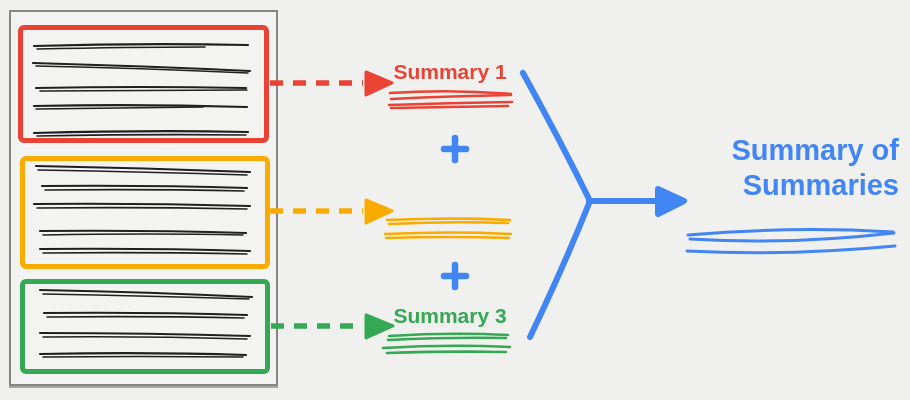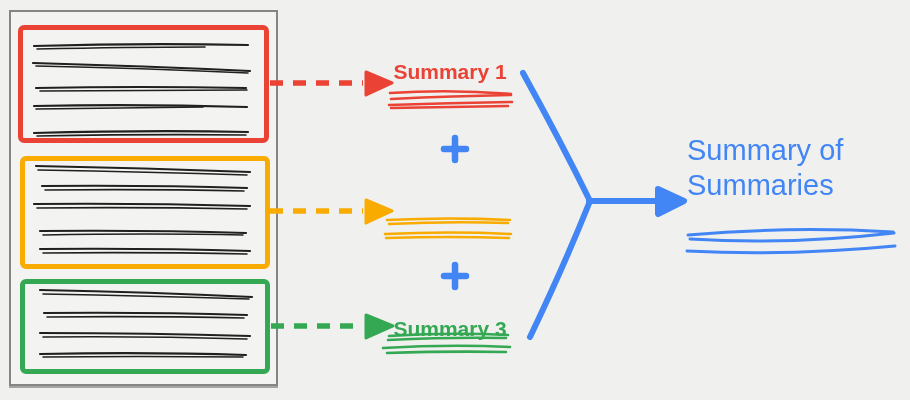--- a/index.html
+++ b/index.html
@@ -40,25 +40,25 @@
 
   .uscribble path { fill:none; stroke-linecap:round; stroke-width:2.6; }
   .uscribble.blue path { stroke-width:3; }
 
   .label {
     position:absolute; transform:translateX(-50%);
     font-weight:700; font-size:21px; white-space:nowrap; line-height:1.1;
   }
   .label.c-red    { color:var(--red); }
   .label.c-orange { color:var(--orange); }
-  .label.c-green  { color:var(--green);margin-top:13px; }
+  .label.c-green  { color:var(--green); }
   .result-label {
     position:absolute; left:793px; top:133px; transform:translateX(-50%);
-    width:212px; text-align:left;
-    color:var(--blue); font-size:29px; font-weight:400; line-height:1.22;
+    width:212px; text-align:right;
+    color:var(--blue); font-size:29px; font-weight:700; line-height:1.22;
   }
 </style>
 </head>
 <body>
 
 <div class="canvas">
 
   <div class="paper"></div>
   <div class="chunk c-red"></div>
   <div class="chunk c-orange"></div>

